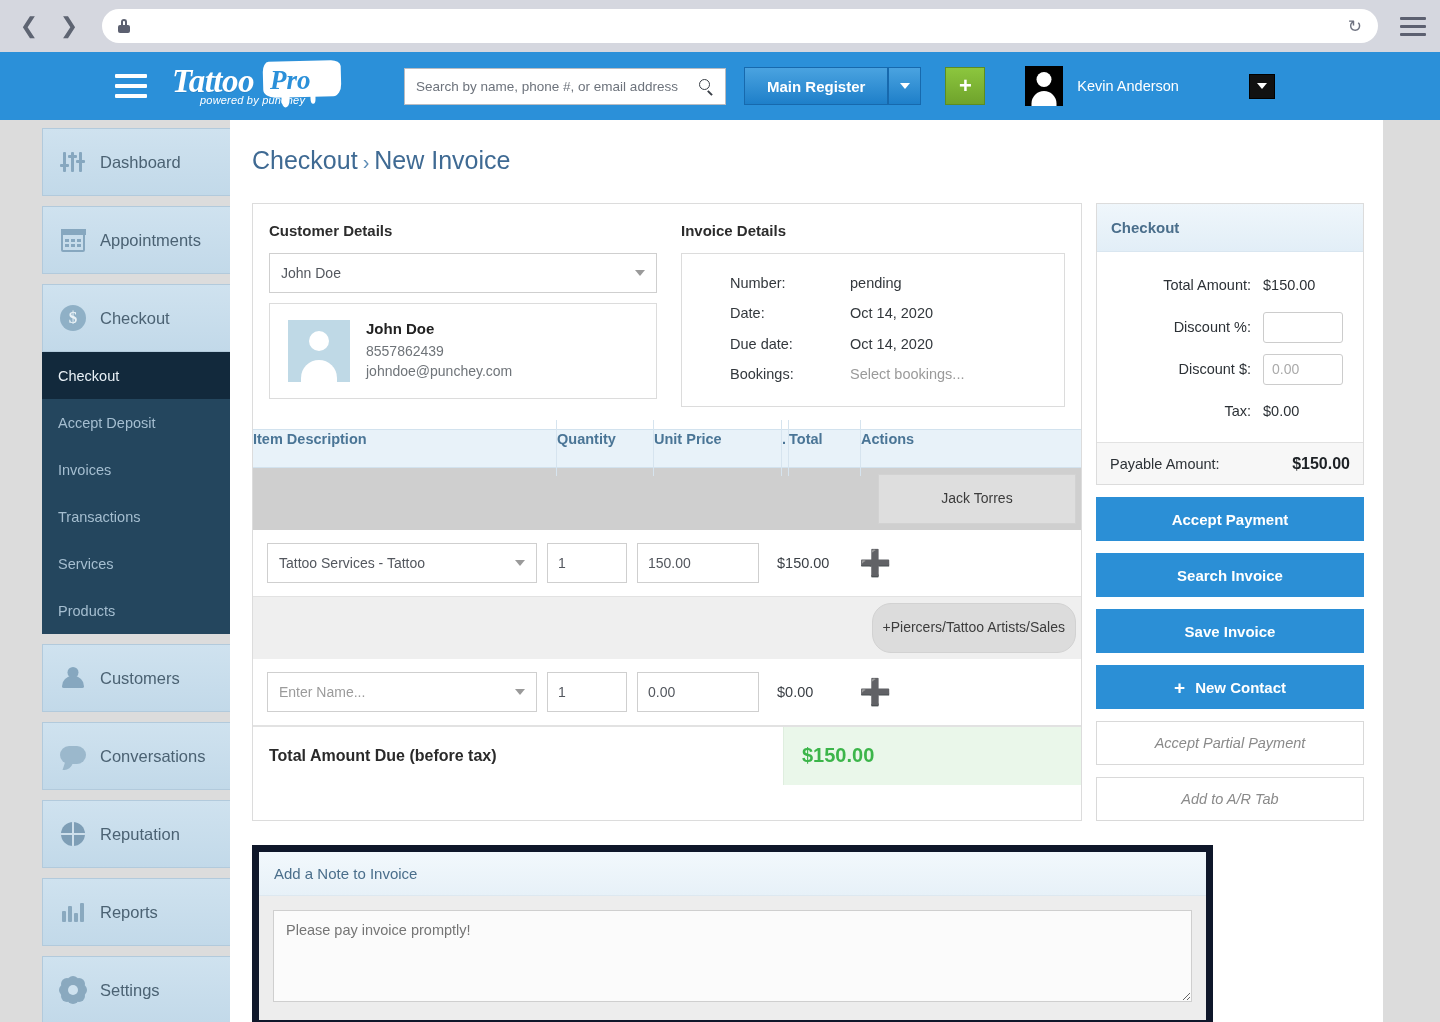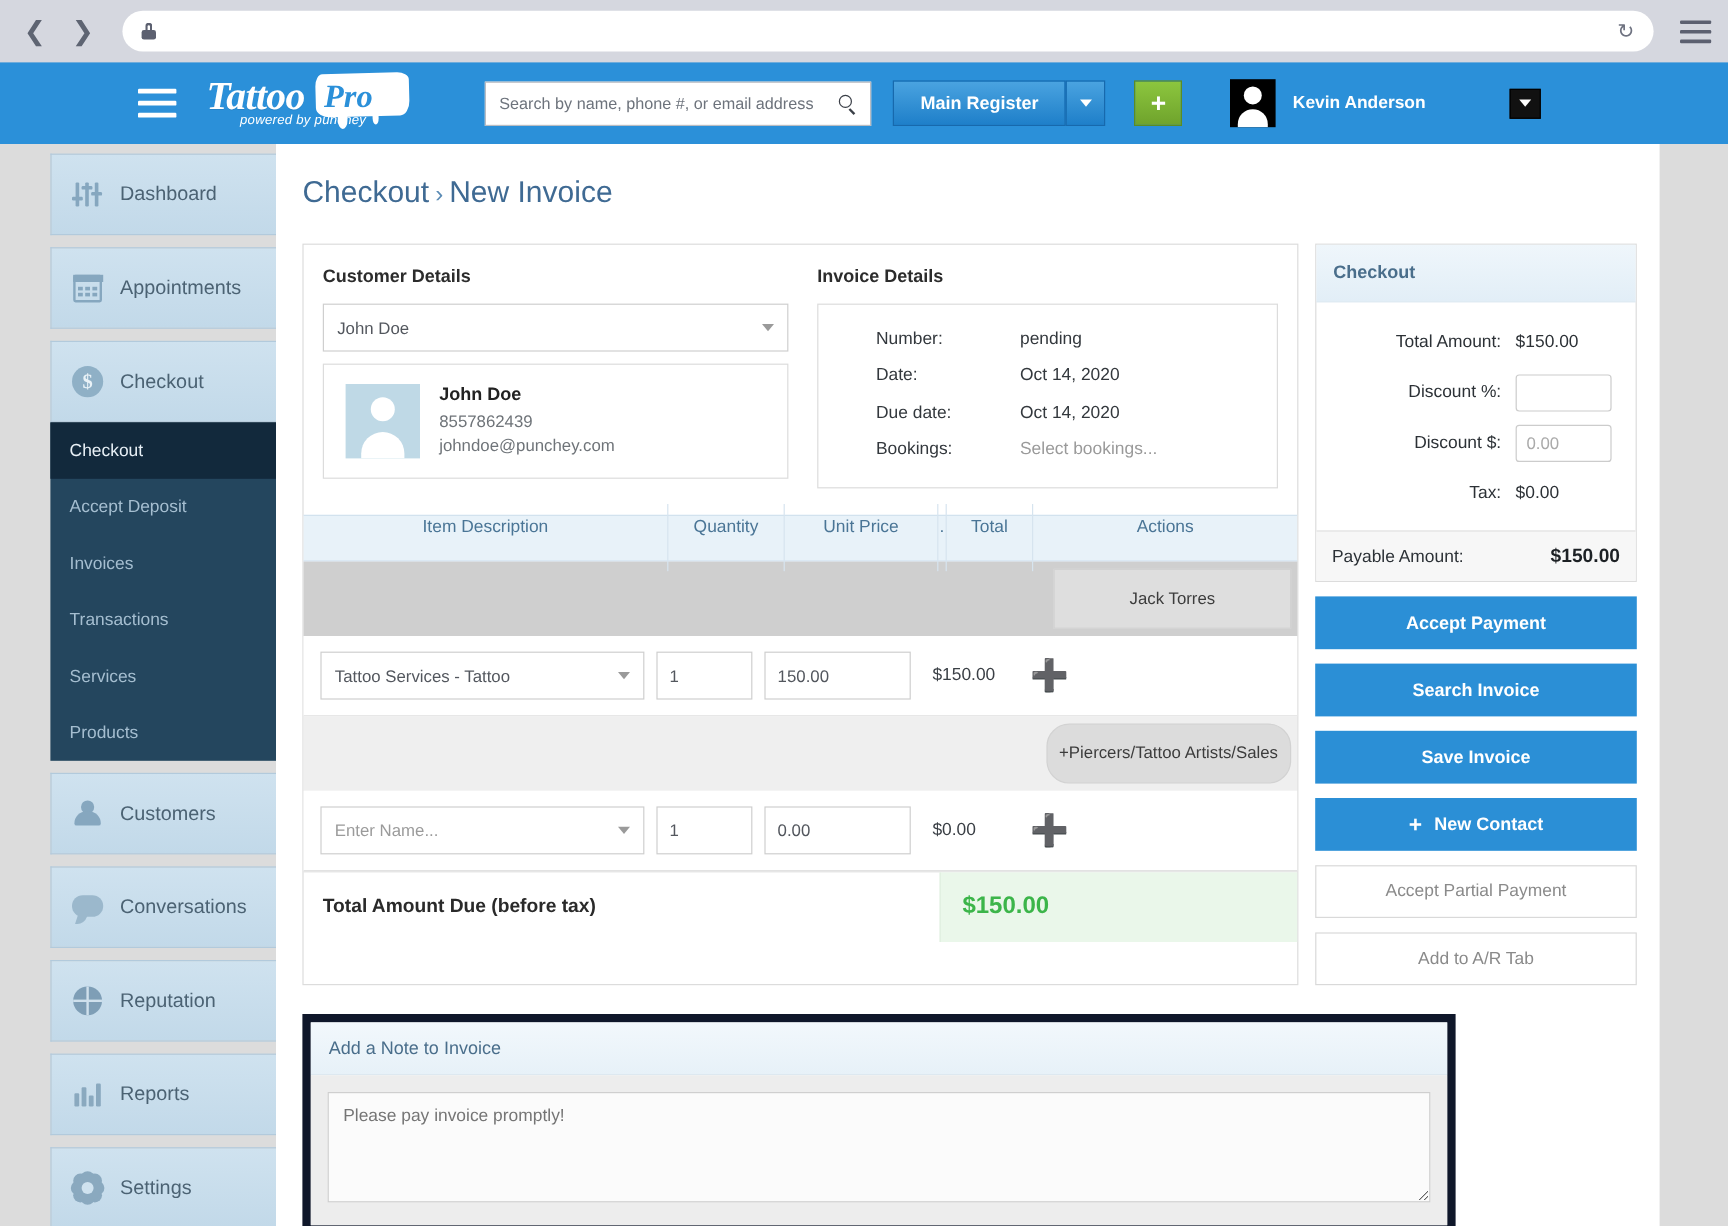--- a/index.html
+++ b/index.html
@@ -134,21 +134,21 @@
   }
 
   .user-area { margin-left: 40px; display: flex; align-items: center; gap: 14px; }
   .avatar {
     width: 38px; height: 40px; background: #000;
     display: flex; align-items: flex-end; justify-content: center;
     overflow: hidden; position: relative;
   }
   .avatar .head { position: absolute; top: 6px; left: 50%; transform: translateX(-50%); width: 15px; height: 15px; background: #fff; border-radius: 50%; }
   .avatar .body { position: absolute; bottom: 0; left: 50%; transform: translateX(-50%); width: 25px; height: 15px; background: #fff; border-radius: 13px 13px 0 0; }
-  .username { color: #fff; font-size: 14.5px; font-weight: bold; }
+  .username { color: #fff; font-size: 14.5px; font-weight: normal; }
   .user-caret {
     margin-left: 56px; width: 26px; height: 25px;
     background: #111; border: 1px solid #000;
     display: flex; align-items: center; justify-content: center;
     cursor: pointer;
   }
 
   
   .shell { display: flex; width: 1440px; height: 902px; position: relative; }
   .page-bg { position: absolute; inset: 0; background: #dcdcdc; }
@@ -233,21 +233,21 @@
   .inv-key { width: 120px; color: #33383d; margin-left: 28px; }
   .inv-val { color: #33383d; }
   .inv-val.muted { color: #9a9a9a; cursor: pointer; }
 
   
   .items-head {
     display: flex; background: #e8f2f9; border-top: 1px solid #d2e2ee; border-bottom: 1px solid #d2e2ee;
     height: 39px; align-items: center;
     font-size: 14.5px; color: #4a7596;
   }
-  .items-head div { text-align: center; border-right: 1px solid #d6e4ef; height: 56px; line-height: 39px; }
+  .items-head div { text-align: left; border-right: 1px solid #d6e4ef; height: 56px; line-height: 39px; font-weight: bold; }
   .items-head div:last-child { border-right: none; }
   .col-desc { width: 304px; }
   .col-qty  { width: 97px; }
   .col-unit { width: 128px; }
   .col-dot  { width: 7px; }
   .col-total{ width: 72px; }
   .col-act  { flex: 1; }
 
   .group-bar {
     background: #cfcfcf; height: 62px;
@@ -339,21 +339,21 @@
     margin-top: 12px; height: 44px; width: 100%;
     background: #2b8fd6; border: none; color: #fff;
     font-size: 15px; font-weight: bold;
     font-family: "Liberation Sans", sans-serif;
     display: flex; align-items: center; justify-content: center; gap: 10px;
     cursor: pointer;
   }
   .cp-btn .pl { font-size: 19px; line-height: 1; }
   .cp-btn.ghost {
     background: #fff; border: 1px solid #d9d9d9;
-    color: #8a8a8a; font-weight: normal; font-size: 14.5px;
+    color: #8a8a8a; font-weight: normal; font-size: 14.5px; font-style: italic;
   }
 
   
   .ic-sliders span { position: absolute; width: 3px; background: #86a7bf; border-radius: 1px; }
   .ic-sliders .s1 { left: 4px; top: 4px; height: 20px; }
   .ic-sliders .s2 { left: 12px; top: 4px; height: 20px; }
   .ic-sliders .s3 { left: 20px; top: 4px; height: 20px; }
   .ic-sliders .b { position: absolute; width: 9px; height: 3px; background: #86a7bf; border-radius: 1px; }
   .ic-sliders .b1 { left: 1px; top: 16px; }
   .ic-sliders .b2 { left: 9px; top: 7px; }

